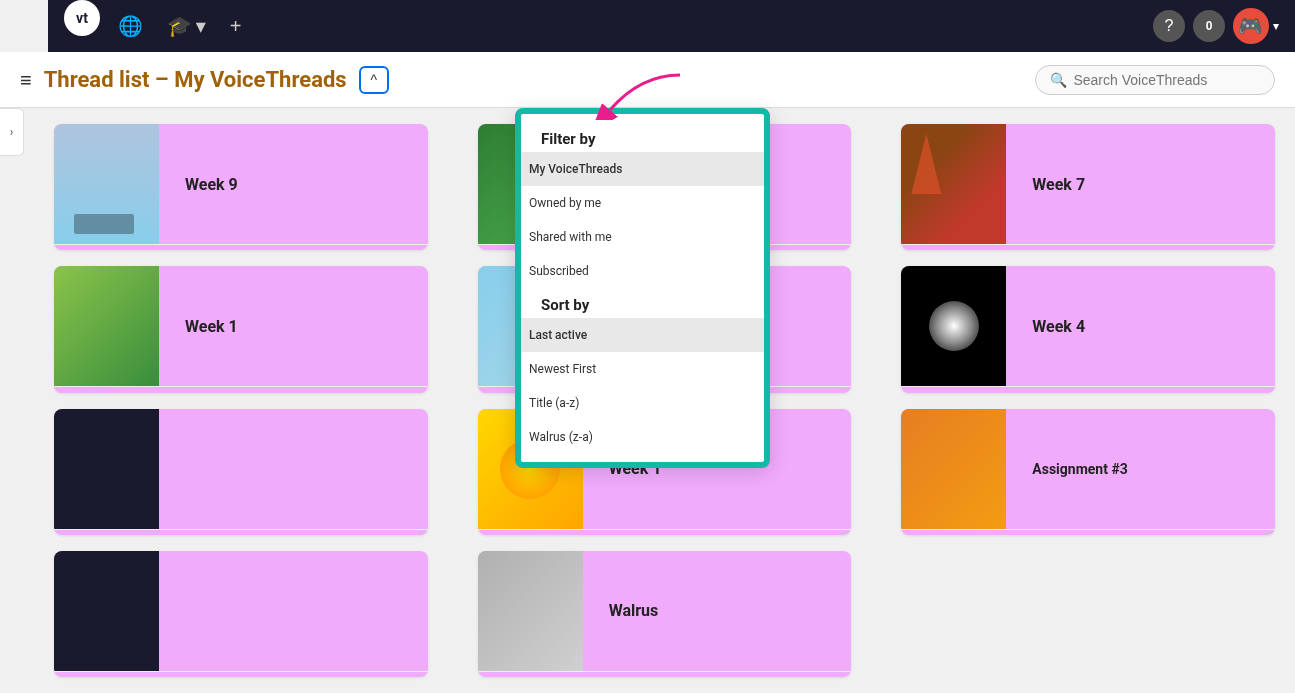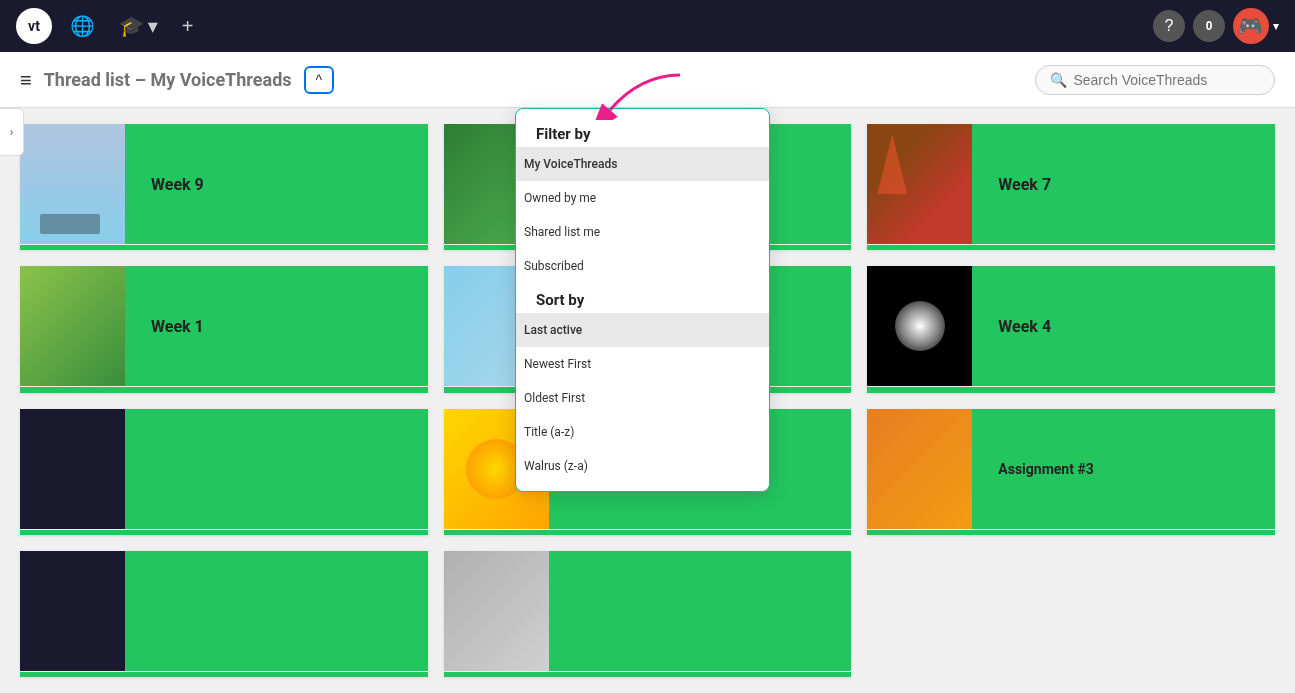--- a/index.html
+++ b/index.html
@@ -3,25 +3,25 @@
   <meta charset="utf-8">
   <style>
     * { box-sizing: border-box; margin: 0; padding: 0; }
     body { font-family: -apple-system, BlinkMacSystemFont, 'Segoe UI', Roboto, sans-serif; background: #f0f0f0; overflow: hidden; }
 
     
     .topnav {
       background: #1a1a2e;
       height: 52px;
       display: flex;
-      align-items: center;
       padding: 0 16px;
       gap: 12px;
       position: relative;
       z-index: 100;
+      margin-left: 48px;
     }
     .logo-circle {
       width: 36px; height: 36px;
       background: #fff;
       border-radius: 50%;
       display: flex; align-items: center; justify-content: center;
       font-weight: bold; color: #1a1a2e; font-size: 14px;
       flex-shrink: 0;
     }
     .nav-icon-btn {
@@ -62,23 +62,23 @@
       height: 56px;
       display: flex;
       align-items: center;
       padding: 0 20px;
       border-bottom: 1px solid #ddd;
       gap: 12px;
       position: relative;
       z-index: 50;
     }
     .page-title {
-      font-size: 18px;
+      font-size: 22px;
       font-weight: bold;
-      color: #737373;
+      color: #a16207;
       display: flex; align-items: center; gap: 8px;
     }
     .title-icon { color: #333; font-size: 20px; }
     .filter-toggle-btn {
       border: 2px solid #0070f3;
       background: #fff;
       border-radius: 6px;
       padding: 4px 10px;
       cursor: pointer;
       font-size: 14px;
@@ -121,26 +121,27 @@
       display: grid;
       grid-template-columns: repeat(3, 1fr);
       gap: 16px;
       padding: 16px 20px;
       background: #f0f0f0;
       height: calc(693px - 52px - 56px);
       overflow: hidden;
     }
 
     .thread-card {
-      background: #22c55e;
-      border-radius: 0;
+      background: #f0abfc;
+      border-radius: 8px;
       overflow: hidden;
       box-shadow: 0 1px 3px rgba(0,0,0,0.1);
       display: flex;
       flex-direction: column;
+      margin-left: 34px;
     }
     .card-title {
       flex: 1;
       padding: 8px 12px;
       font-size: 16px;
       font-weight: bold;
       color: #222;
       display: flex;
       align-items: center;
     }
@@ -157,21 +158,21 @@
     .bg-dark { background: #1a1a2e; }
     .bg-forest { background: linear-gradient(135deg, #2e7d32, #4caf50); }
 
     
     .dropdown-overlay {
       position: absolute;
       top: 108px;
       left: 515px;
       width: 255px;
       background: #fff;
-      border: 1px solid #14b8a6;
+      border: 6px solid #14b8a6;
       border-radius: 8px;
       box-shadow: 0 4px 20px rgba(0,0,0,0.15);
       z-index: 200;
       padding: 8px 0;
     }
     .dropdown-section-label {
       padding: 8px 20px 4px;
       font-size: 15px;
       font-weight: 700;
       color: #222;
@@ -396,39 +397,41 @@
     </div>
     <div class="card-footer">
       
       
     </div>
   </div>
 
   <div class="thread-card">
     <div class="card-image-col">
       <div class="img-block" style="background:linear-gradient(135deg,#b0b0b0,#d0d0d0);"></div>
+      <div class="title-block">
+        <span class="card-title">Walrus</span>
+      </div>
     </div>
     <div class="card-footer">
       
       
     </div>
   </div>
 
 </main>
 
 <div class="dropdown-overlay">
   <div class="dropdown-section-label">Filter by</div>
   <div class="dropdown-item active">My VoiceThreads</div>
   <div class="dropdown-item">Owned by me</div>
-  <div class="dropdown-item">Shared list me</div>
+  <div class="dropdown-item">Shared with me</div>
   <div class="dropdown-item">Subscribed</div>
   <div class="dropdown-section-label">Sort by</div>
   <div class="dropdown-item active">Last active</div>
   <div class="dropdown-item">Newest First</div>
-  <div class="dropdown-item">Oldest First</div>
   <div class="dropdown-item">Title (a-z)</div>
   <div class="dropdown-item">Walrus (z-a)</div>
 </div>
 
 <svg class="arrow-pointer" viewBox="0 0 120 50">
   <defs>
     <marker id="arrowhead" markerWidth="10" markerHeight="7" refX="0" refY="3.5" orient="auto">
       <polygon points="0 0, 10 3.5, 0 7" fill="#e91e8c"></polygon>
     </marker>
   </defs>

